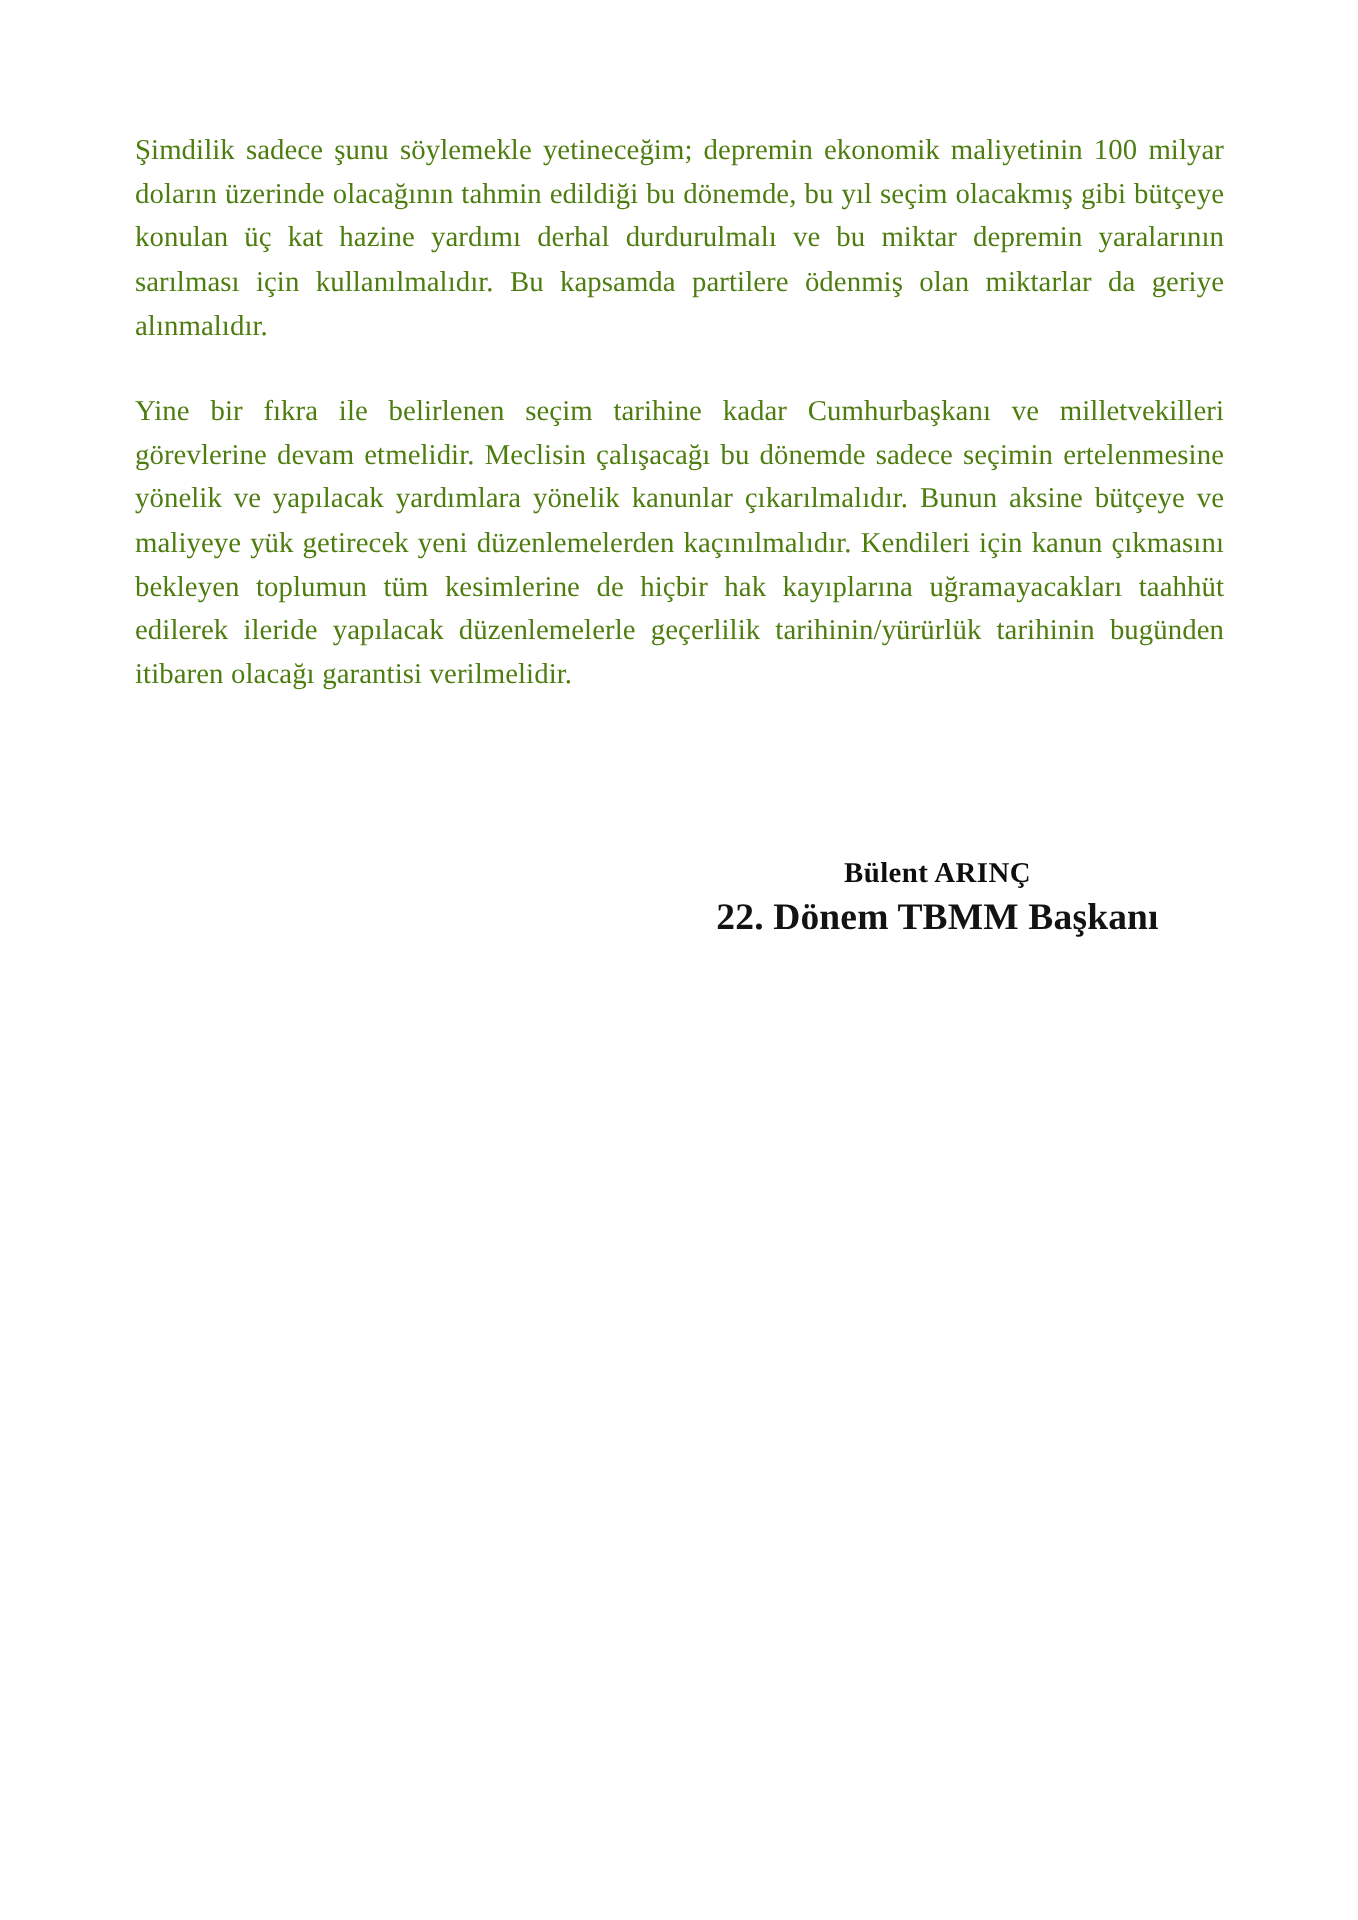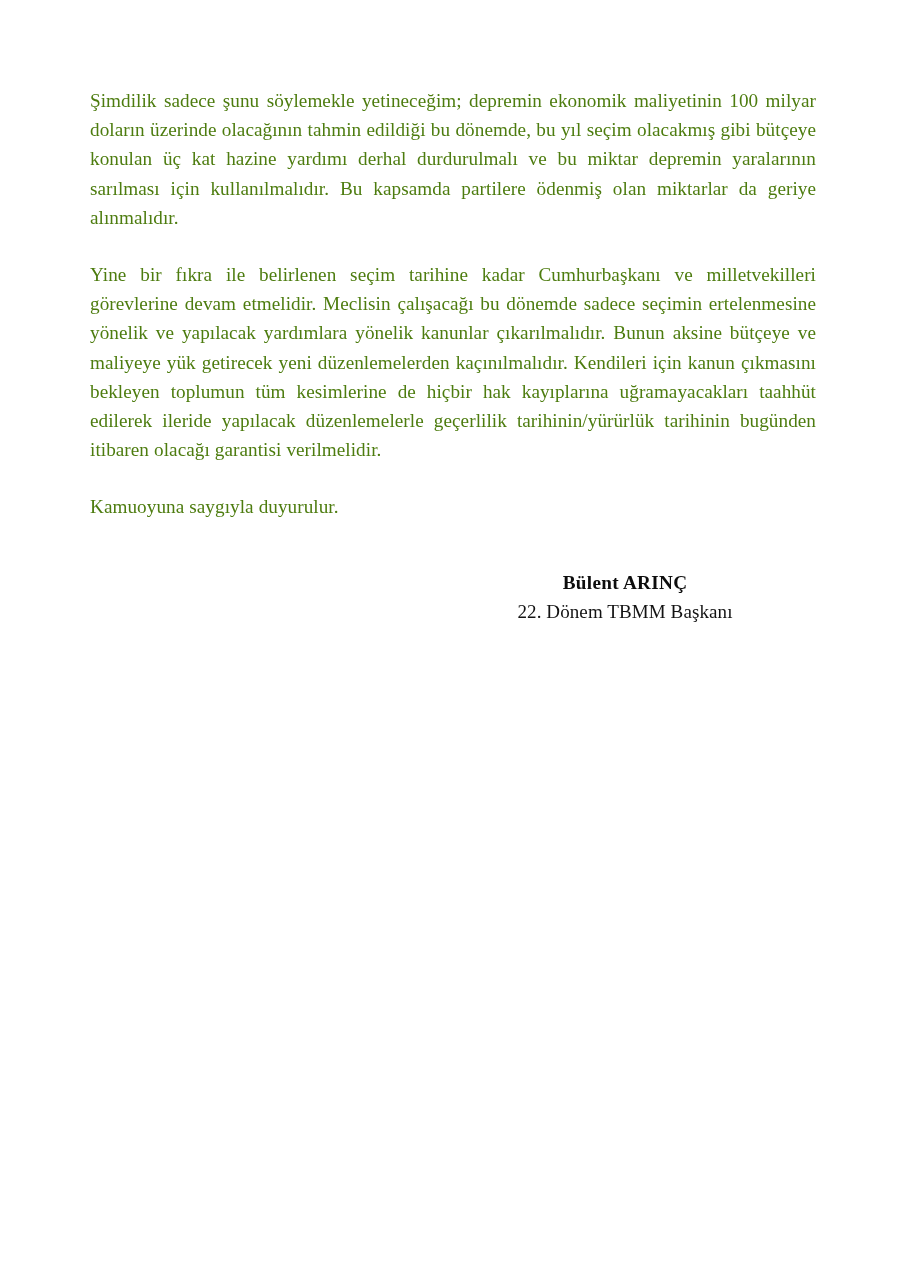--- a/index.html
+++ b/index.html
@@ -53,40 +53,39 @@
   }
   .sig-name {
     font-size: 19.2px;
     line-height: 26px;
     font-weight: bold;
     color: #0d0d0d;
     letter-spacing: 0.3px;
     margin: 0;
   }
   .sig-title {
-    font-size: 19px;
+    font-size: 25px;
     line-height: 27px;
-    font-weight: normal;
+    font-weight: bold;
     color: #131313;
     letter-spacing: 0.1px;
     margin: 2px 0 16px 0;
   }
 </style>
 </head>
 <body>
 
 <div class="page">
 
   <div class="content">
 
     <p class="para">Şimdilik sadece şunu söylemekle yetineceğim; depremin ekonomik maliyetinin 100 milyar doların üzerinde olacağının tahmin edildiği bu dönemde, bu yıl seçim olacakmış gibi bütçeye konulan üç kat hazine yardımı derhal durdurulmalı ve bu miktar depremin yaralarının sarılması için kullanılmalıdır. Bu kapsamda partilere ödenmiş olan miktarlar da geriye alınmalıdır.</p>
 
     <p class="para">Yine bir fıkra ile belirlenen seçim tarihine kadar Cumhurbaşkanı ve milletvekilleri görevlerine devam etmelidir. Meclisin çalışacağı bu dönemde sadece seçimin ertelenmesine yönelik ve yapılacak yardımlara yönelik kanunlar çıkarılmalıdır. Bunun aksine bütçeye ve maliyeye yük getirecek yeni düzenlemelerden kaçınılmalıdır. Kendileri için kanun çıkmasını bekleyen toplumun tüm kesimlerine de hiçbir hak kayıplarına uğramayacakları taahhüt edilerek ileride yapılacak düzenlemelerle geçerlilik tarihinin/yürürlük tarihinin bugünden itibaren olacağı garantisi verilmelidir.</p>
 
-    <p class="para para-short">Kamuoyuna saygıyla duyurulur.</p>
 
   </div>
 
   <div class="signature">
     <div class="sig-name">Bülent ARINÇ</div>
     <div class="sig-title">22. Dönem TBMM Başkanı</div>
   </div>
 
 </div>
 

